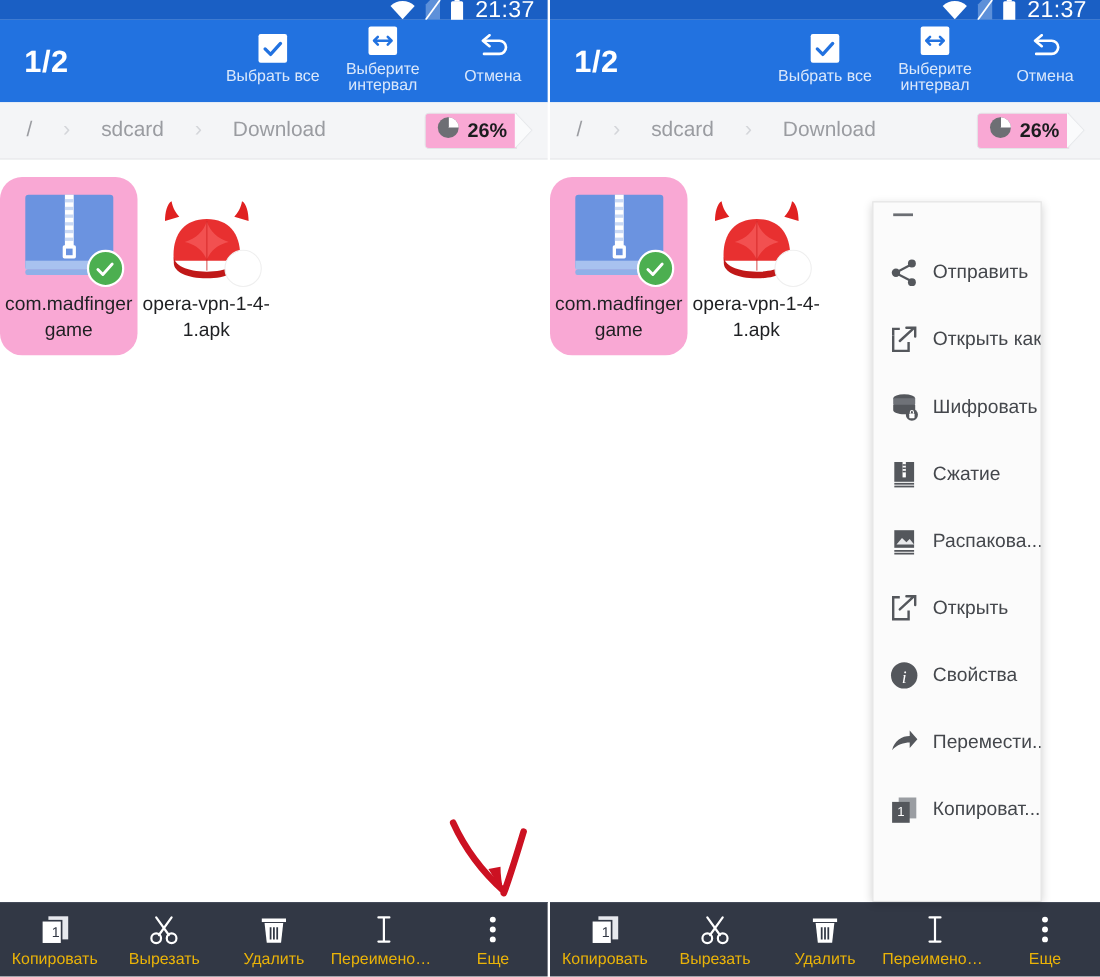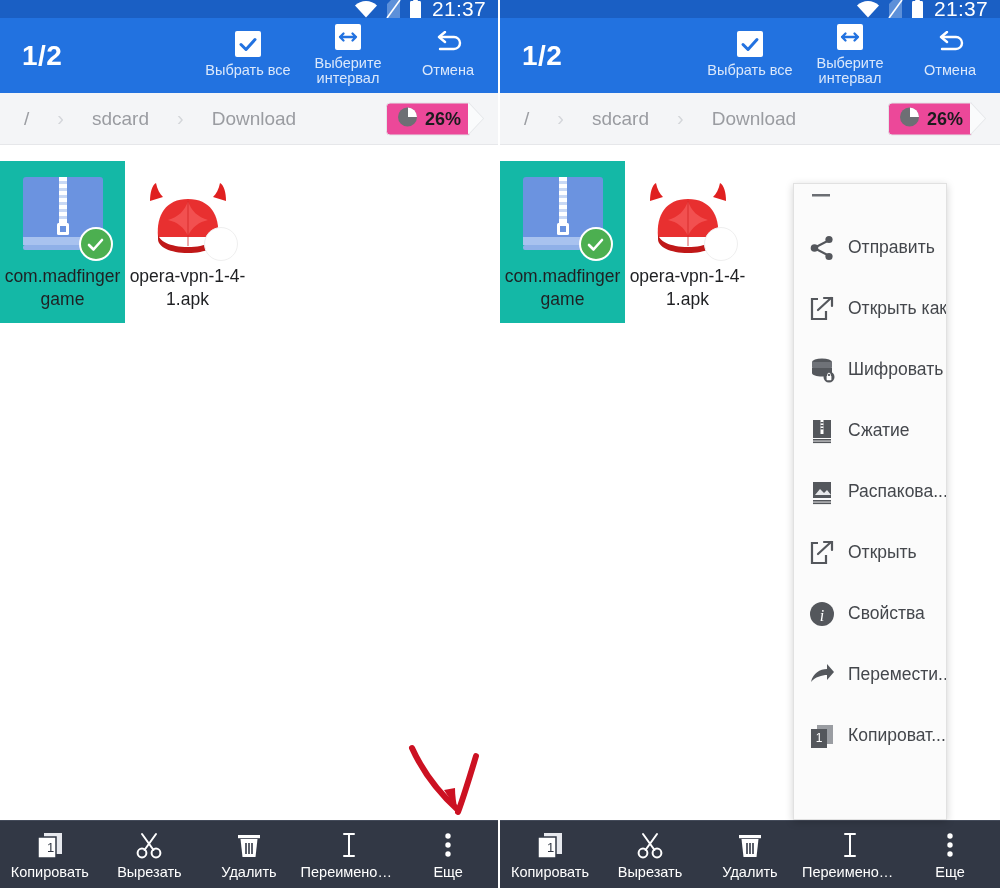--- a/index.html
+++ b/index.html
@@ -67,21 +67,21 @@
   }
   .crumb.root { margin-left: 18px; }
   .crumb-sep {
     color: #d4d6da; font-size: 20px;
     margin: 0 22px; user-select: none;
   }
   .storage-badge {
     position: absolute; right: 28px; top: 50%;
     transform: translateY(-50%);
     height: 33px; display: flex; align-items: center;
-    background: #ec4899; border: 1px solid #e3e5e8;
+    background: #f9a8d4; border: 1px solid #e3e5e8;
     border-radius: 4px 0 0 4px;
     padding: 0 8px 0 10px; gap: 7px;
   }
   .storage-badge::after {
     content: ""; position: absolute; right: -14px; top: -1px;
     width: 0; height: 0;
     border-top: 16.5px solid transparent;
     border-bottom: 16.5px solid transparent;
     border-left: 15px solid #fafbfc;
     filter: drop-shadow(1px 0 0 #e3e5e8);
@@ -91,21 +91,21 @@
   
   .filegrid {
     position: absolute; top: 161px; left: 0; right: 0; bottom: 68px;
     background: #ffffff;
     display: flex; align-items: flex-start;
   }
   .file {
     width: 125px; padding: 10px 4px 12px 4px;
     display: flex; flex-direction: column; align-items: center;
   }
-  .file.selected { background: #14b8a6; }
+  .file.selected { background: #f9a8d4; border-radius: 20px; }
   .thumb { position: relative; width: 88px; height: 88px; margin-bottom: 6px; }
   .fname {
     font-size: 17.5px; color: #1f2023; line-height: 23px;
     text-align: center; word-break: break-all;
   }
   .mark {
     position: absolute; right: -6px; bottom: -2px;
     width: 34px; height: 34px; border-radius: 50%;
   }
   .mark.checked { background: #4caf50; border: 2px solid #ffffff;
@@ -118,21 +118,21 @@
     height: 68px; background: #323845;
     border-top: 1px solid #444b5a;
     display: flex; align-items: stretch;
   }
   .bb-item {
     flex: 1; display: flex; flex-direction: column;
     align-items: center; justify-content: center; gap: 4px;
   }
   .bb-glyph { height: 30px; display: flex; align-items: center; justify-content: center; }
   .bb-label {
-    color: #ffffff; font-size: 14.5px; white-space: nowrap;
+    color: #eab308; font-size: 14.5px; white-space: nowrap;
     overflow: hidden; text-overflow: ellipsis; max-width: 96px;
   }
 
   
   .menu {
     position: absolute; left: 293px; top: 183px;
     width: 154px; height: 637px;
     background: #fbfbfb;
     border: 1px solid #e1e1e1;
     box-shadow: 0 2px 8px rgba(0,0,0,.18);

